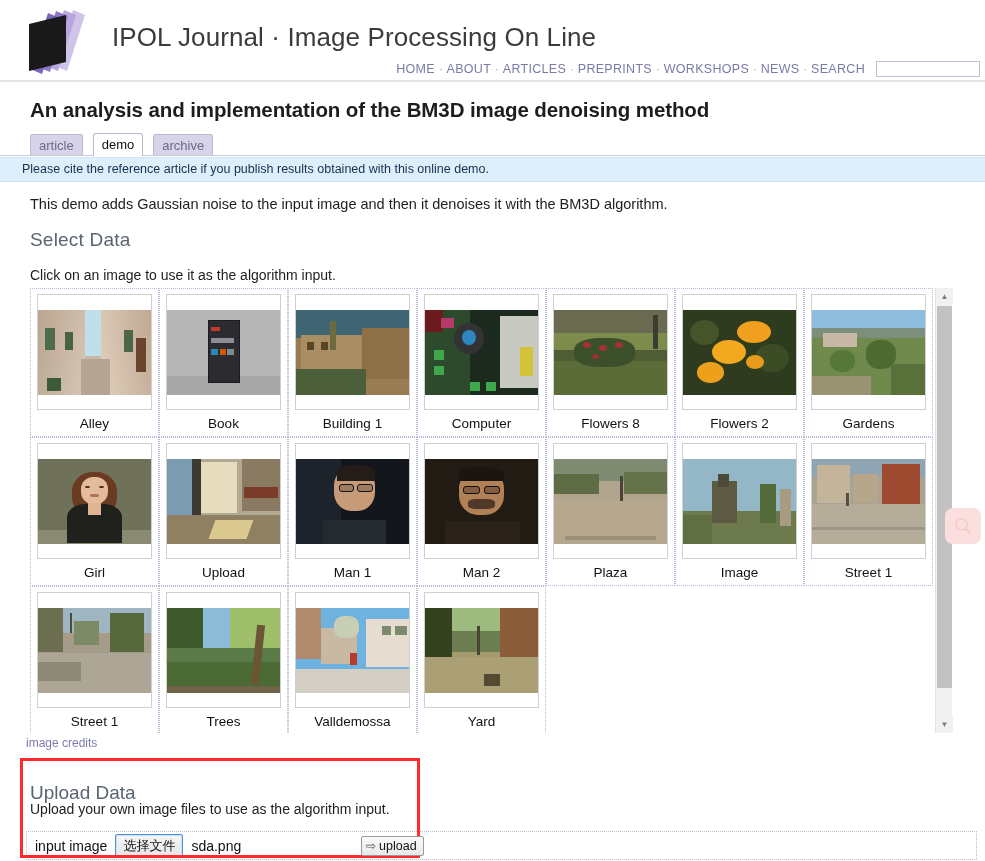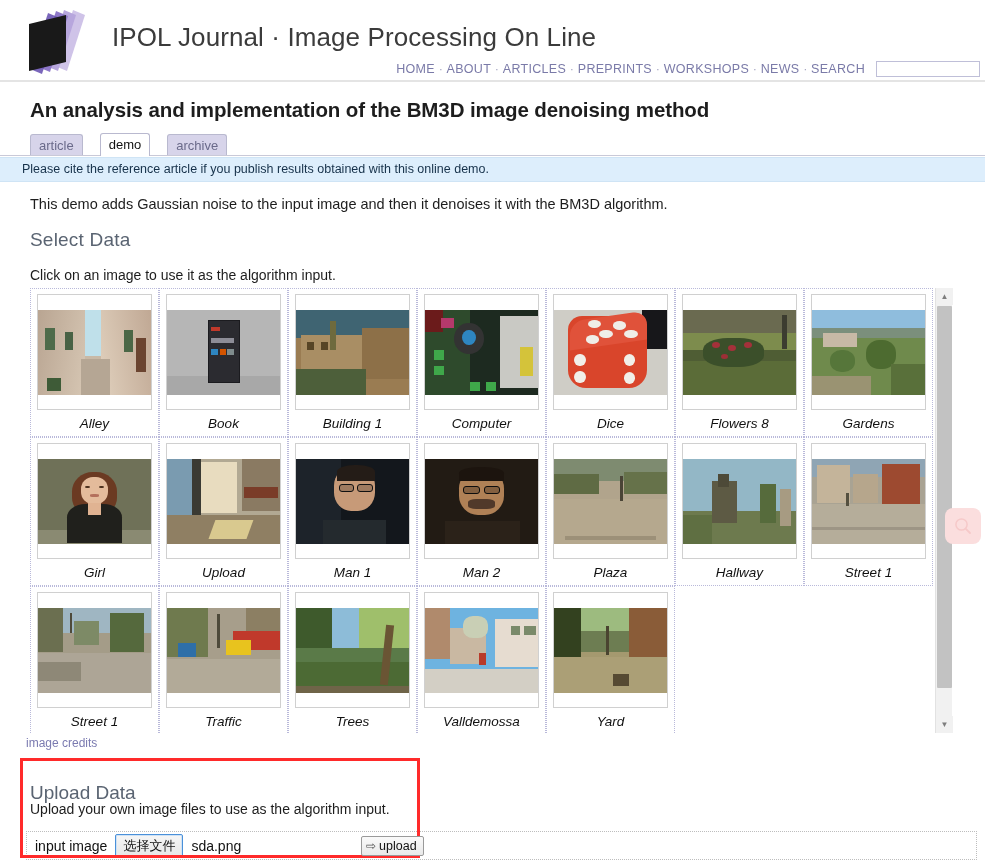--- a/index.html
+++ b/index.html
@@ -90,21 +90,21 @@
     height: 23px;
   }
   .tab {
     font-size: 13px;
     padding: 3px 8px 3px 8px;
     border: 1px solid #b9b9cf;
     border-bottom: none;
     background: #d7d4ea;
     color: #6a6a8a;
     border-radius: 3px 3px 0 0;
-    margin-right: 17px;
+    margin-right: 10px;
     line-height: 15px;
     box-sizing: border-box;
     height: 22px;
     cursor: pointer;
   }
   .tab.active {
     background: #ffffff;
     color: #111111;
     position: relative;
     z-index: 3;
@@ -160,21 +160,20 @@
     left: 0;
     top: 0;
     width: 903px;
     height: 445px;
     overflow: hidden;
   }
   .grid {
     display: flex;
     flex-wrap: wrap;
     width: 903px;
-    font-style: italic;
   }
   .cell {
     width: 129px;
     height: 149px;
     box-sizing: border-box;
     border: 1px dotted #b9b9da;
     display: flex;
     flex-direction: column;
     align-items: center;
     cursor: pointer;
@@ -467,59 +466,53 @@
             <div style="position:absolute;left:8%;top:48%;width:9%;height:11%;background:#3fa84a"></div>
             <div style="position:absolute;left:8%;top:66%;width:9%;height:11%;background:#3fa84a"></div>
             <div style="position:absolute;left:40%;bottom:4%;width:9%;height:11%;background:#3fa84a"></div>
             <div style="position:absolute;left:54%;bottom:4%;width:9%;height:11%;background:#3fa84a"></div>
             <div style="position:absolute;left:14%;top:10%;width:12%;height:12%;background:#b5396b"></div>
           </div>
         </div>
         <div class="cell-label">Computer</div>
       </div>
 
-      <div class="cell">
-        <div class="thumb-box">
-          <div class="thumb">
-            <div style="position:absolute;inset:0;background:#cfcdc6"></div>
-            <div style="position:absolute;right:0;top:0;width:22%;height:46%;background:#17171a"></div>
-            <div style="position:absolute;left:12%;top:8%;width:70%;height:84%;background:#d9452b;border-radius:14px 14px 18px 18px"></div>
-            <div style="position:absolute;left:14%;top:8%;width:68%;height:34%;background:#e0523a;border-radius:14px 14px 0 0;transform:skewY(-8deg)"></div>
-            <div style="position:absolute;left:30%;top:12%;width:12%;height:10%;background:#efeee8;border-radius:50%"></div>
-            <div style="position:absolute;left:52%;top:14%;width:12%;height:10%;background:#efeee8;border-radius:50%"></div>
-            <div style="position:absolute;left:40%;top:24%;width:12%;height:10%;background:#efeee8;border-radius:50%"></div>
-            <div style="position:absolute;left:62%;top:24%;width:12%;height:10%;background:#efeee8;border-radius:50%"></div>
-            <div style="position:absolute;left:28%;top:30%;width:12%;height:10%;background:#efeee8;border-radius:50%"></div>
-            <div style="position:absolute;left:18%;top:52%;width:10%;height:14%;background:#f1efe9;border-radius:50%"></div>
-            <div style="position:absolute;left:18%;top:72%;width:10%;height:14%;background:#f1efe9;border-radius:50%"></div>
-            <div style="position:absolute;left:62%;top:52%;width:10%;height:14%;background:#f1efe9;border-radius:50%"></div>
-            <div style="position:absolute;left:62%;top:74%;width:10%;height:14%;background:#f1efe9;border-radius:50%"></div>
-          </div>
-        </div>
-        <div class="cell-label">Dice</div>
-      </div>
 
       <div class="cell">
         <div class="thumb-box">
           <div class="thumb">
             <div style="position:absolute;inset:0;background:#4f5d34"></div>
             <div style="position:absolute;left:0;top:0;right:0;height:30%;background:#6a6a50"></div>
             <div style="position:absolute;left:0;top:28%;right:0;height:20%;background:#7d8c4d"></div>
             <div style="position:absolute;left:0;bottom:0;right:0;height:40%;background:#5b6c38"></div>
             <div style="position:absolute;left:18%;top:34%;width:54%;height:34%;background:#3b4f2a;border-radius:40%"></div>
             <div style="position:absolute;left:26%;top:38%;width:7%;height:7%;background:#a4313a;border-radius:50%"></div>
             <div style="position:absolute;left:40%;top:42%;width:7%;height:7%;background:#a4313a;border-radius:50%"></div>
             <div style="position:absolute;left:54%;top:38%;width:7%;height:7%;background:#a4313a;border-radius:50%"></div>
             <div style="position:absolute;left:34%;top:52%;width:6%;height:6%;background:#9c2f36;border-radius:50%"></div>
             <div style="position:absolute;right:8%;top:6%;width:4%;height:40%;background:#3c3c30"></div>
           </div>
         </div>
         <div class="cell-label">Flowers 8</div>
       </div>
 
+      <div class="cell">
+        <div class="thumb-box">
+          <div class="thumb">
+            <div style="position:absolute;inset:0;background:#2e3b1e"></div>
+            <div style="position:absolute;left:6%;top:12%;width:26%;height:30%;background:#44552a;border-radius:50%"></div>
+            <div style="position:absolute;right:6%;top:40%;width:30%;height:34%;background:#3c4c25;border-radius:50%"></div>
+            <div style="position:absolute;left:48%;top:14%;width:30%;height:26%;background:#f0a01e;border-radius:50%"></div>
+            <div style="position:absolute;left:26%;top:36%;width:30%;height:28%;background:#f2a81f;border-radius:50%"></div>
+            <div style="position:absolute;left:12%;top:62%;width:24%;height:24%;background:#eda01c;border-radius:50%"></div>
+            <div style="position:absolute;left:56%;top:54%;width:16%;height:16%;background:#e89a1b;border-radius:50%"></div>
+          </div>
+        </div>
+        <div class="cell-label">Flowers 2</div>
+      </div>
 
       <div class="cell">
         <div class="thumb-box">
           <div class="thumb">
             <div style="position:absolute;inset:0;background:#8fbddd"></div>
             <div style="position:absolute;left:0;top:22%;right:0;height:14%;background:#7b8f7c"></div>
             <div style="position:absolute;left:0;top:34%;right:0;bottom:0;background:#6f8a4c"></div>
             <div style="position:absolute;left:10%;top:28%;width:30%;height:16%;background:#c7b9a6"></div>
             <div style="position:absolute;left:48%;top:36%;width:26%;height:34%;background:#4d6b30;border-radius:45%"></div>
             <div style="position:absolute;left:16%;top:48%;width:22%;height:26%;background:#56763a;border-radius:45%"></div>
@@ -613,21 +606,21 @@
           <div class="thumb">
             <div style="position:absolute;inset:0;background:#93b7c6"></div>
             <div style="position:absolute;left:0;bottom:0;right:0;height:38%;background:#6d7a4e"></div>
             <div style="position:absolute;left:26%;top:26%;width:22%;height:50%;background:#5d5a44"></div>
             <div style="position:absolute;left:31%;top:18%;width:10%;height:16%;background:#4d4a38"></div>
             <div style="position:absolute;left:0;bottom:0;width:26%;height:34%;background:#5f6f42"></div>
             <div style="position:absolute;right:18%;top:30%;width:14%;height:46%;background:#566b3c"></div>
             <div style="position:absolute;right:4%;top:36%;width:10%;height:44%;background:#a79b82"></div>
           </div>
         </div>
-        <div class="cell-label">Hallway</div>
+        <div class="cell-label">Image</div>
       </div>
 
       <div class="cell">
         <div class="thumb-box">
           <div class="thumb">
             <div style="position:absolute;inset:0;background:#a9a393"></div>
             <div style="position:absolute;left:0;top:0;right:0;height:22%;background:#8fa5b4"></div>
             <div style="position:absolute;left:4%;top:8%;width:30%;height:44%;background:#c4b49a"></div>
             <div style="position:absolute;right:4%;top:6%;width:34%;height:48%;background:#9d4a30"></div>
             <div style="position:absolute;left:36%;top:18%;width:22%;height:34%;background:#b6a68c"></div>
@@ -648,35 +641,20 @@
             <div style="position:absolute;right:6%;top:6%;width:30%;height:46%;background:#55693d"></div>
             <div style="position:absolute;left:32%;top:16%;width:22%;height:28%;background:#7d8a66"></div>
             <div style="position:absolute;left:0;bottom:0;right:0;height:46%;background:#ada596"></div>
             <div style="position:absolute;left:0;bottom:14%;width:38%;height:22%;background:#8e8877"></div>
             <div style="position:absolute;left:28%;top:6%;width:2.5%;height:24%;background:#4e4a3a"></div>
           </div>
         </div>
         <div class="cell-label">Street 1</div>
       </div>
 
-      <div class="cell">
-        <div class="thumb-box">
-          <div class="thumb">
-            <div style="position:absolute;inset:0;background:#a79e8b"></div>
-            <div style="position:absolute;left:0;top:0;width:36%;height:58%;background:#6f7a4e"></div>
-            <div style="position:absolute;right:0;top:0;width:30%;height:40%;background:#8c7f63"></div>
-            <div style="position:absolute;right:0;top:28%;width:42%;height:22%;background:#c0392b"></div>
-            <div style="position:absolute;right:26%;top:38%;width:22%;height:18%;background:#e8c31e"></div>
-            <div style="position:absolute;left:10%;top:42%;width:16%;height:16%;background:#2e6fa8"></div>
-            <div style="position:absolute;left:0;bottom:0;right:0;height:40%;background:#b2aa98"></div>
-            <div style="position:absolute;left:44%;top:8%;width:2.5%;height:40%;background:#4e4a3a"></div>
-          </div>
-        </div>
-        <div class="cell-label">Traffic</div>
-      </div>
 
       <div class="cell">
         <div class="thumb-box">
           <div class="thumb">
             <div style="position:absolute;inset:0;background:#8dbcd8"></div>
             <div style="position:absolute;left:0;top:0;width:32%;height:60%;background:#3e5a2c"></div>
             <div style="position:absolute;right:0;top:0;width:44%;height:58%;background:#9fbf6b"></div>
             <div style="position:absolute;left:0;top:48%;right:0;height:16%;background:#5a7a48"></div>
             <div style="position:absolute;left:0;bottom:0;right:0;height:36%;background:#4c6a34"></div>
             <div style="position:absolute;right:16%;top:20%;width:7%;height:70%;background:#6a5534;transform:rotate(6deg)"></div>

